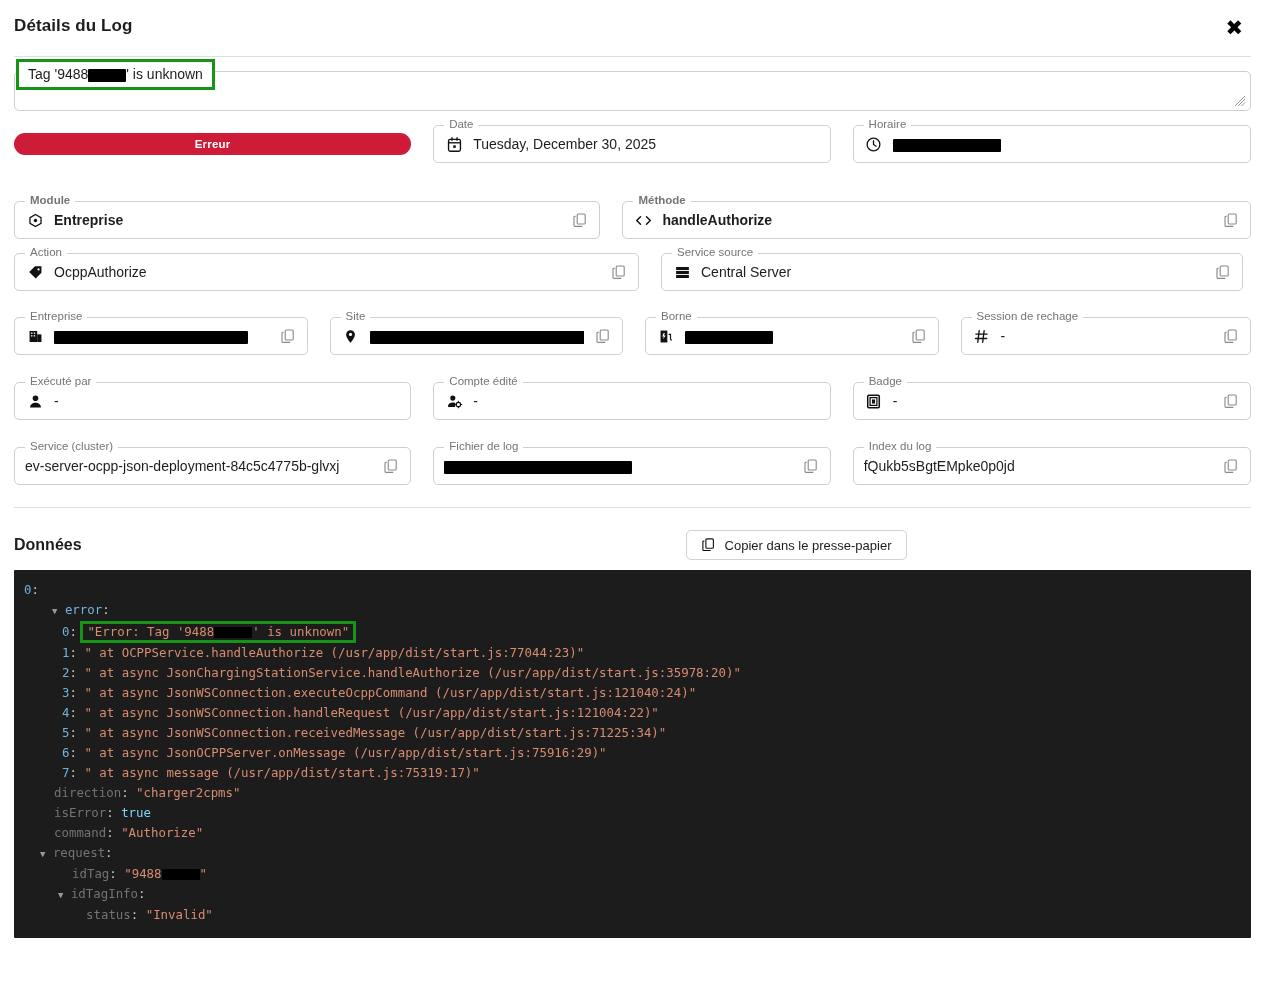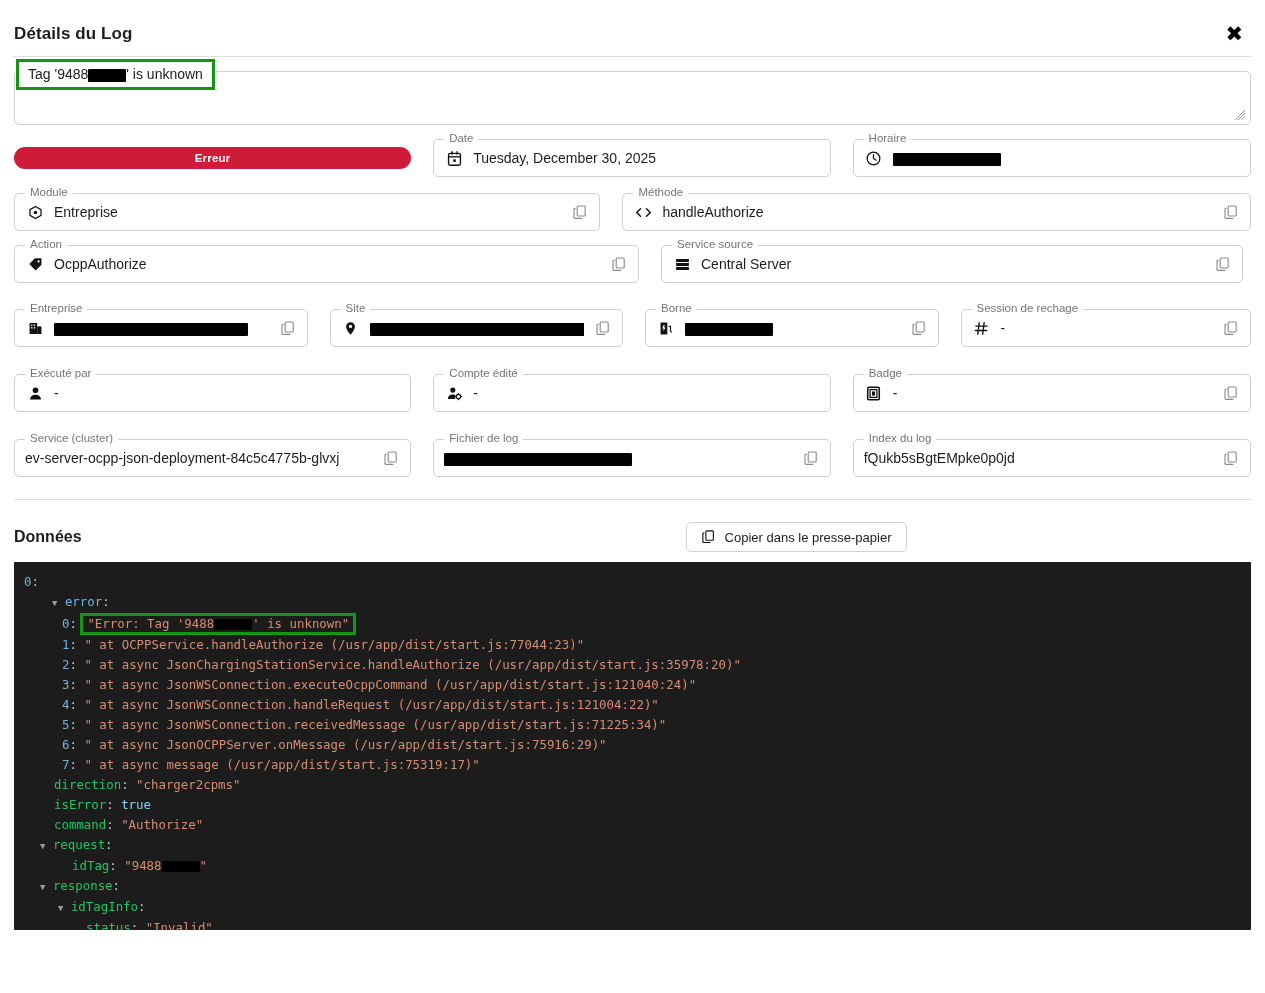--- a/index.html
+++ b/index.html
@@ -9,21 +9,21 @@
     background: #ffffff;
     font-family: "Liberation Sans", sans-serif;
     color: #1d1d1d;
     overflow: hidden;
   }
 
   .page { position: relative; width: 1265px; height: 993px; }
 
   
   .dialog-header {
-    display: flex; align-items: center; justify-content: space-between;
+    display: flex; align-items: flex-start; justify-content: space-between;
     padding: 16px 16px 0 14px;
     height: 52px;
   }
   .dialog-title { font-size: 17px; font-weight: bold; letter-spacing: .1px; }
   .close-btn {
     font-size: 21px; line-height: 1; font-weight: bold;
     color: #000; cursor: pointer; background: none; border: 0;
     padding: 2px 4px; margin-right: 2px; font-family: "DejaVu Sans", sans-serif;
   }
 
@@ -63,21 +63,21 @@
   }
   .redacted {
     display: inline-block; background: #000; height: 13px;
     border-radius: 1px; vertical-align: middle;
   }
 
   
   .msg-wrap { position: relative; margin: 14px 14px 0 14px; }
   .msg-box {
     border: 1px solid #cfcfcf; border-radius: 5px;
-    height: 54px; position: relative; background: #fff;
+    height: 40px; position: relative; background: #fff;
   }
   .msg-label {
     position: absolute; top: -8px; left: 10px; background: #fff;
     padding: 0 5px; font-size: 11.5px; color: #757575;
   }
   .msg-highlight {
     position: absolute; left: 1px; top: -13px;
     border: 3px solid #169416; background: #fff;
     padding: 4px 9px 5px 9px;
     font-size: 14px; white-space: nowrap;
@@ -89,21 +89,21 @@
 
   
   .pill {
     background: #ce1b37; color: #fff; border-radius: 20px;
     height: 22px; display: flex; align-items: center; justify-content: center;
     font-size: 11.5px; font-weight: bold; letter-spacing: .2px;
   }
   .pill-cell { display: flex; align-items: center; }
 
   
-  .sec { margin-top: 16px; }
+  .sec { margin-top: 38px; font-weight: bold; }
   .sec-sm { margin-top: 14px; }
 
   
   .data-head {
     display: flex; align-items: center; justify-content: flex-start;
     padding: 0 14px; margin-top: 22px; gap: 0;
   }
   .data-title { font-size: 16px; font-weight: bold; }
   .copy-btn {
     margin-left: 604px;
@@ -119,21 +119,21 @@
     margin: 10px 14px 0 14px;
     background: #1c1c1c; color: #d4d4d4;
     font-family: "DejaVu Sans Mono", monospace;
     font-size: 12.4px; line-height: 20px;
     padding: 10px 0 8px 0;
     height: 368px; overflow: hidden;
     border-radius: 1px;
   }
   .jline { white-space: pre; padding-left: 10px; position: relative; }
   .k-idx  { color: #6fb3e0; }
-  .k-key  { color: #22c55e; }
+  .k-key  { color: #737373; }
   .k-key-b{ color: #6fb3e0; }
   .j-str  { color: #d88c70; }
   .j-bool { color: #7dd3fc; margin-top: 28px; }
   .j-punct{ color: #c8c8c8; }
   .tri { color: #9a9a9a; font-size: 9px; }
   .jline .hl {
     border: 3px solid #169416;
     padding: 0 4px; margin-left: -4px;
     display: inline-block; line-height: 16px;
   }
@@ -435,18 +435,17 @@
     <div class="jline" style="padding-left:48px"><span class="k-idx">4</span><span class="j-punct">: </span><span class="j-str">" at async JsonWSConnection.handleRequest (/usr/app/dist/start.js:121004:22)"</span></div>
     <div class="jline" style="padding-left:48px"><span class="k-idx">5</span><span class="j-punct">: </span><span class="j-str">" at async JsonWSConnection.receivedMessage (/usr/app/dist/start.js:71225:34)"</span></div>
     <div class="jline" style="padding-left:48px"><span class="k-idx">6</span><span class="j-punct">: </span><span class="j-str">" at async JsonOCPPServer.onMessage (/usr/app/dist/start.js:75916:29)"</span></div>
     <div class="jline" style="padding-left:48px"><span class="k-idx">7</span><span class="j-punct">: </span><span class="j-str">" at async message (/usr/app/dist/start.js:75319:17)"</span></div>
 
     <div class="jline" style="padding-left:40px"><span class="k-key">direction</span><span class="j-punct">: </span><span class="j-str">"charger2cpms"</span></div>
     <div class="jline" style="padding-left:40px"><span class="k-key">isError</span><span class="j-punct">: </span><span class="j-bool">true</span></div>
     <div class="jline" style="padding-left:40px"><span class="k-key">command</span><span class="j-punct">: </span><span class="j-str">"Authorize"</span></div>
     <div class="jline" style="padding-left:26px"><span class="tri">▼</span> <span class="k-key">request</span><span class="j-punct">:</span></div>
     <div class="jline" style="padding-left:58px"><span class="k-key">idTag</span><span class="j-punct">: </span><span class="j-str">"9488</span><span class="red-in-code"></span><span class="j-str">"</span></div>
-    <div class="jline" style="padding-left:26px"><span class="tri">▼</span> <span class="k-key">response</span><span class="j-punct">:</span></div>
     <div class="jline" style="padding-left:44px"><span class="tri">▼</span> <span class="k-key">idTagInfo</span><span class="j-punct">:</span></div>
     <div class="jline" style="padding-left:72px"><span class="k-key">status</span><span class="j-punct">: </span><span class="j-str">"Invalid"</span></div>
   </div>
 
 </div>
 
 </body></html>

